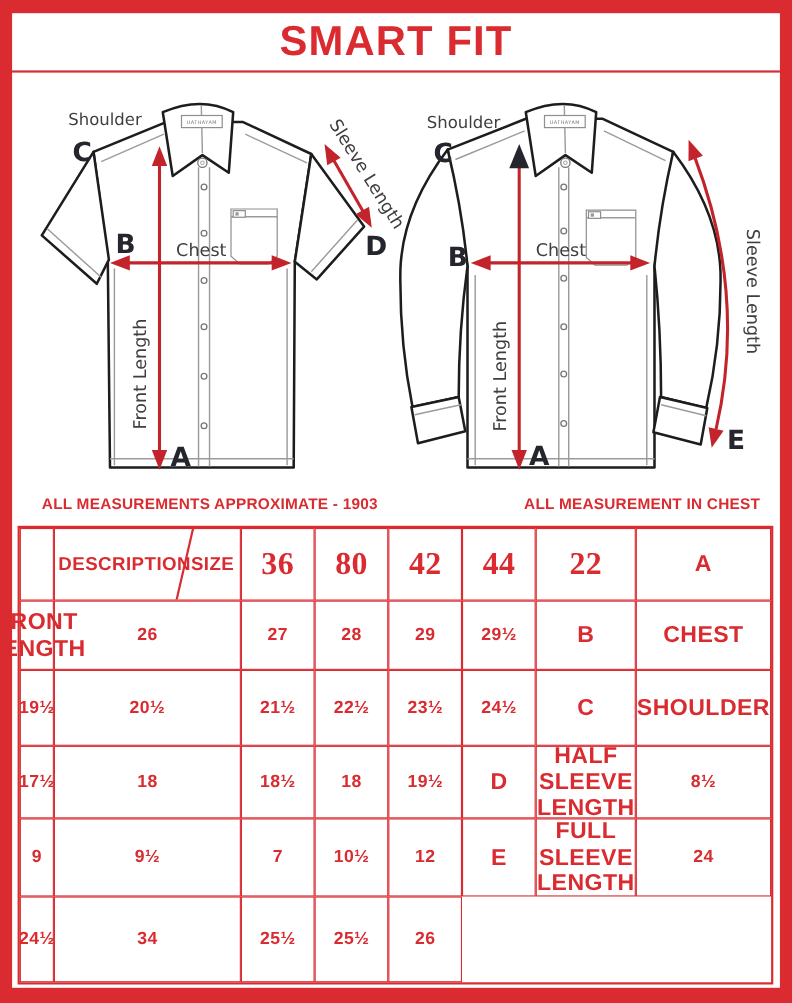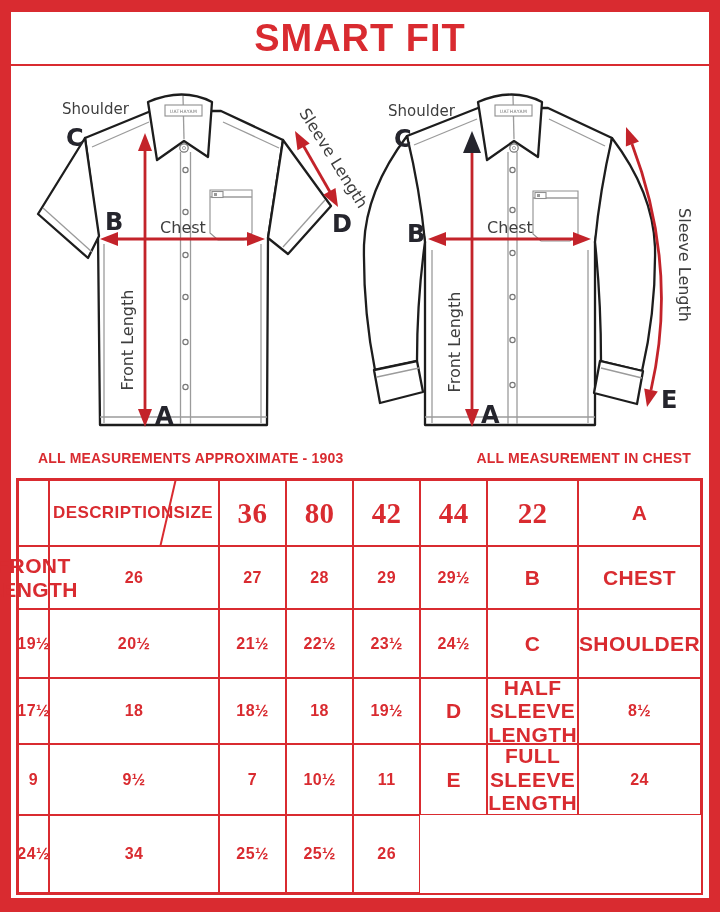--- a/index.html
+++ b/index.html
@@ -232,21 +232,21 @@
         <div class="cell letter">D</div>
         <div class="cell rowlabel">
           <div>HALF</div>
           <div>SLEEVE LENGTH</div>
         </div>
         <div class="cell val">8½</div>
         <div class="cell val">9</div>
         <div class="cell val">9½</div>
         <div class="cell val">7</div>
         <div class="cell val">10½</div>
-        <div class="cell val">11</div>
+        <div class="cell val">12</div>
         <div class="cell letter">E</div>
         <div class="cell rowlabel">
           <div>FULL</div>
           <div>SLEEVE LENGTH</div>
         </div>
         <div class="cell val">24</div>
         <div class="cell val">24½</div>
         <div class="cell val">34</div>
         <div class="cell val">25½</div>
         <div class="cell val">25½</div>

